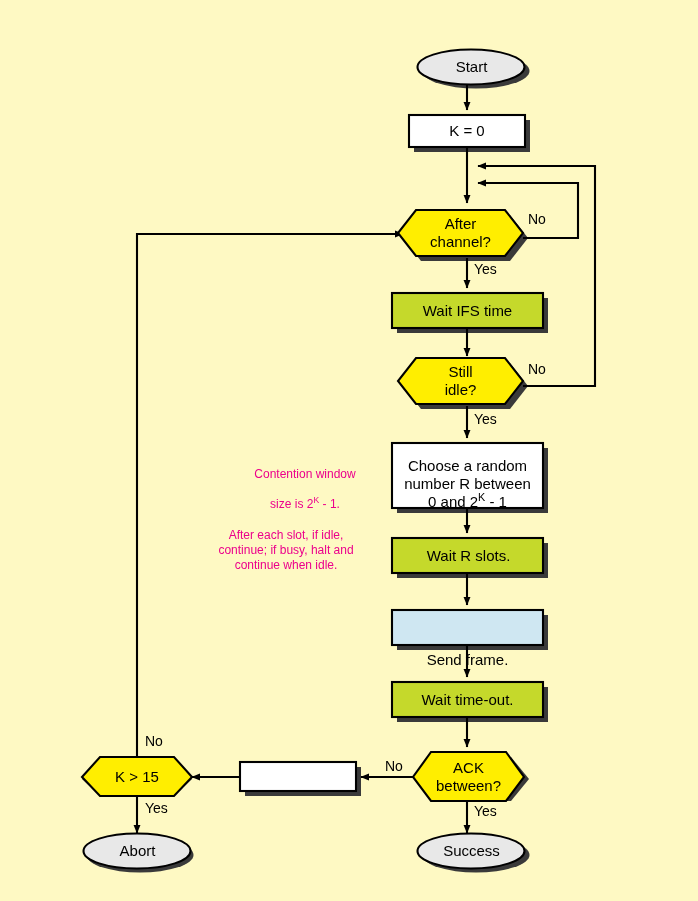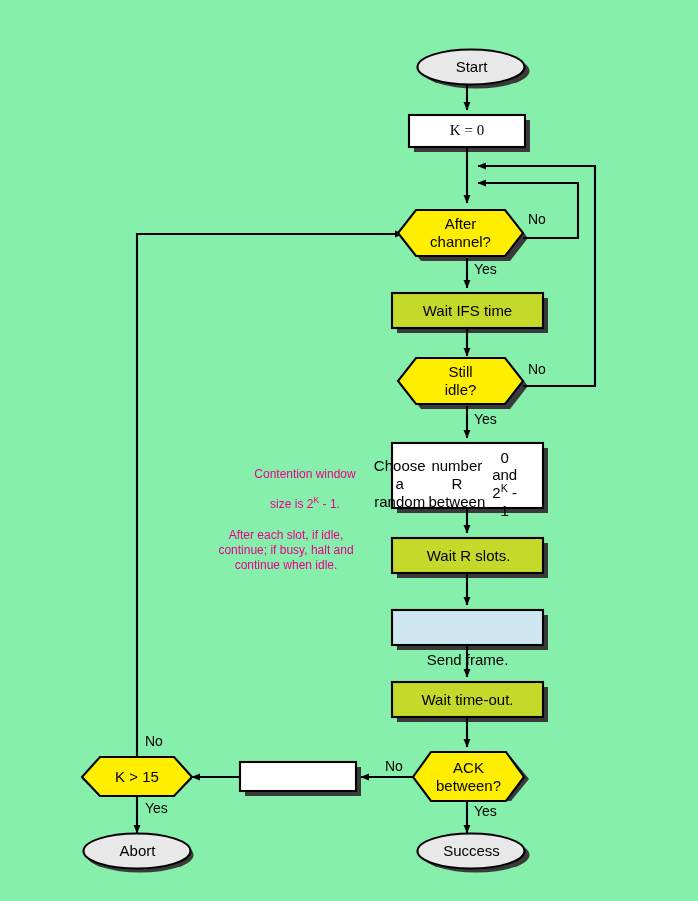--- a/index.html
+++ b/index.html
@@ -7,21 +7,21 @@
     padding: 0;
     background: #ffffff;
   }
   body {
     font-family: "Liberation Sans", sans-serif;
   }
   #flowchart-root {
     position: relative;
     width: 698px;
     height: 901px;
-    background: #86efac;
+    background: #fef9c3;
     overflow: hidden;
   }
   #flow-svg {
     position: absolute;
     left: 0;
     top: 0;
   }
   .node-label {
     position: absolute;
     display: flex;
@@ -148,31 +148,31 @@
       <polygon points="100,757 174,757 192,777 174,796 100,796 82,777" fill="#ffee00"></polygon>
 
       <ellipse cx="137" cy="851" rx="53.5" ry="17.5" fill="#e8e8e8"></ellipse>
 
       <ellipse cx="471" cy="851" rx="53.5" ry="17.5" fill="#e8e8e8"></ellipse>
     </g>
   </svg>
 
   <div class="node-label" style="left:418px; top:50px; width:107px; height:34px;">Start</div>
 
-  <div class="node-label" style="left:409px; top:115px; width:116px; height:32px;font-family:Liberation Serif, serif;">K = 0</div>
+  <div class="node-label" style="left:409px; top:115px; width:116px; height:32px;">K = 0</div>
 
   <div class="node-label" style="left:398px; top:210px; width:125px; height:46px;">After
 channel?</div>
 
   <div class="node-label" style="left:392px; top:293px; width:151px; height:35px;">Wait IFS time</div>
 
   <div class="node-label" style="left:398px; top:358px; width:125px; height:46px;">Still
 idle?</div>
 
-  <div class="node-label" style="left:372px; top:443px; width:151px; height:82px; flex-direction:row;">
+  <div class="node-label" style="left:392px; top:443px; width:151px; height:82px; flex-direction:column;">
     <span>Choose a random</span>
     <span>number R between</span>
     <span><span>0 and 2</span><span class="sup">K</span><span> - 1</span></span>
   </div>
 
   <div class="node-label" style="left:392px; top:538px; width:153px; height:35px;">Wait R slots.</div>
 
   <div class="node-label" style="left:392px; top:610px; width:151px; height:35px;margin-top:32px;">Send frame.</div>
 
   <div class="node-label" style="left:392px; top:682px; width:151px; height:35px;">Wait time-out.</div>

